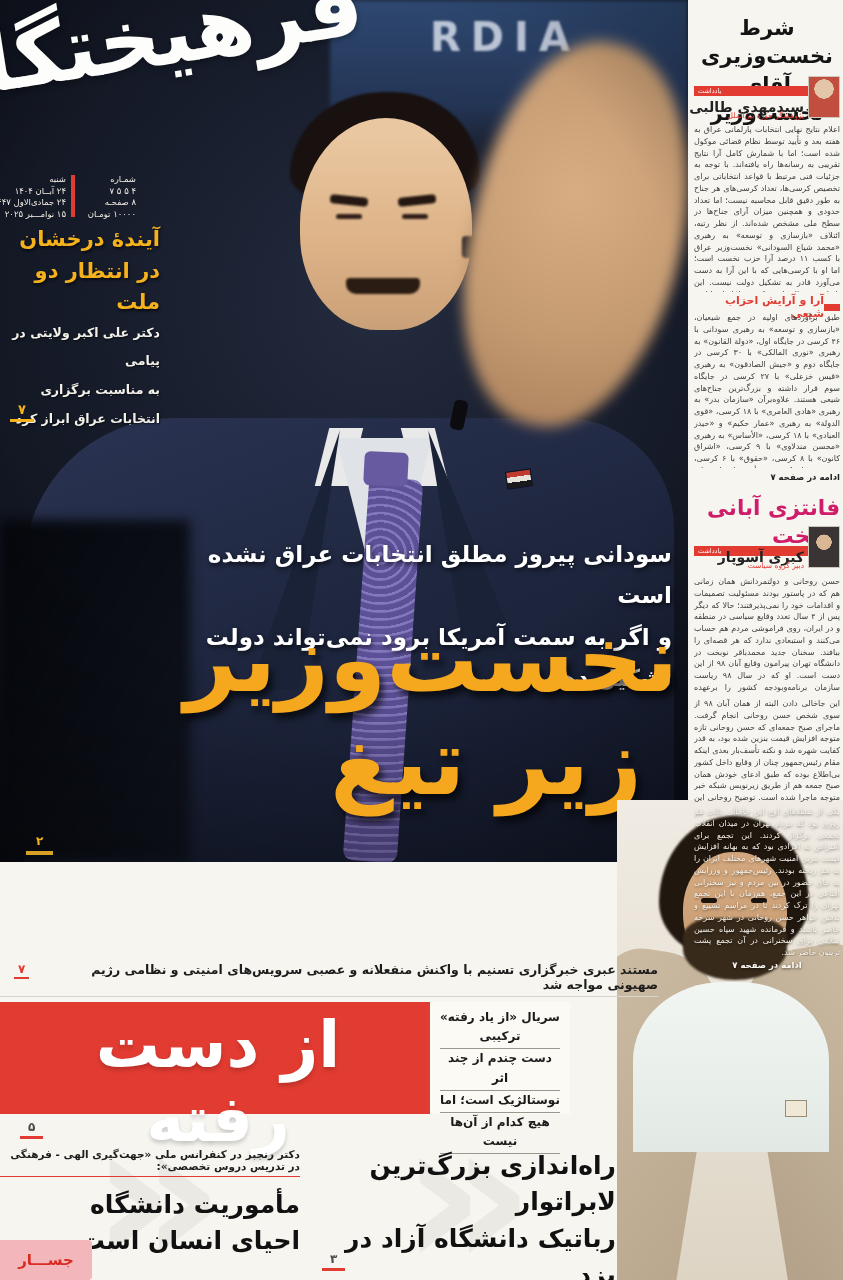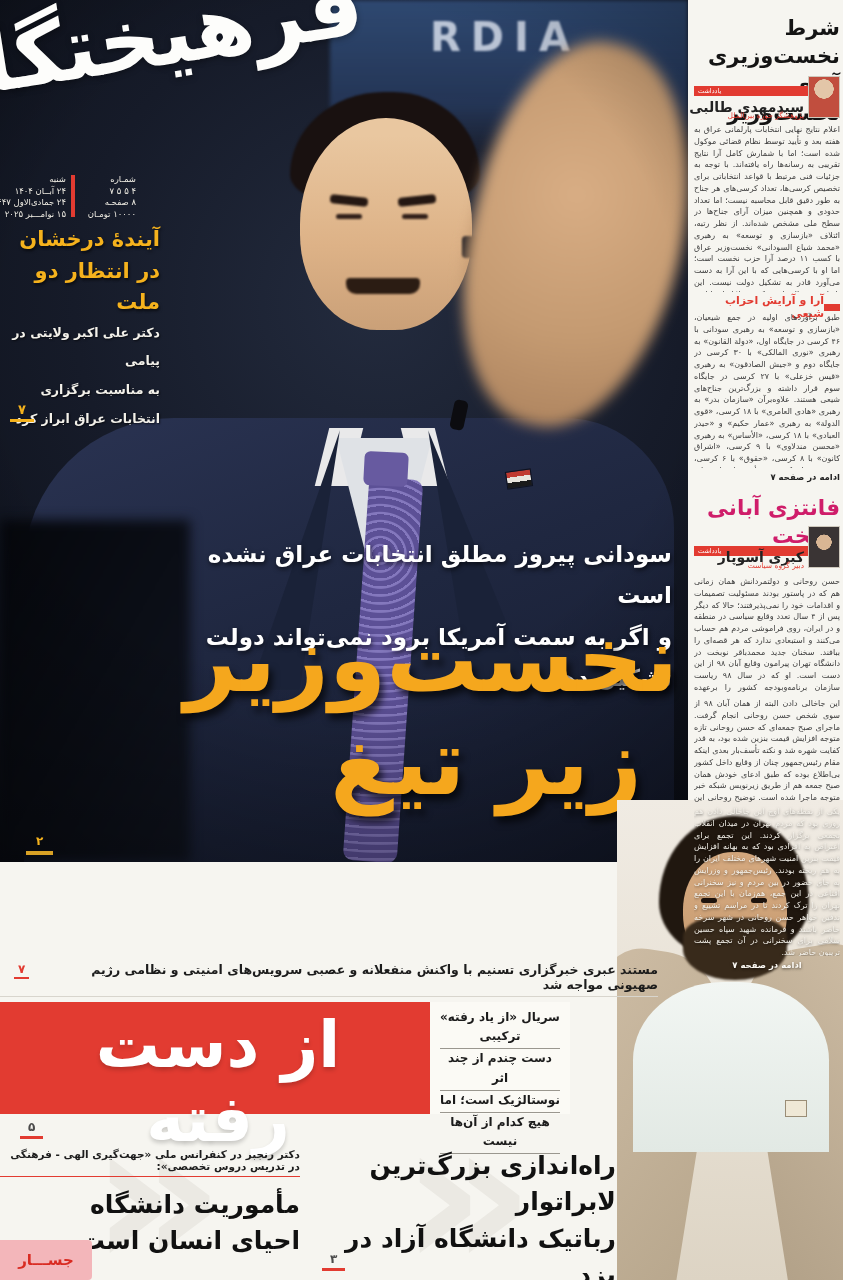--- a/index.html
+++ b/index.html
@@ -184,21 +184,21 @@
     <div class="abs ac-hair"></div>
     <div class="abs ac-face"></div>
     <div class="abs ac-beard"></div>
     <div class="abs ac-eye-l"></div>
     <div class="abs ac-eye-r"></div>
     <div class="abs ac-pocket"></div>
   </div>
 
   <div class="abs rcol">
 
-    <div class="rc a-head" style="top:14px;">
+    <div class="rc a-head" style="top:14px;text-align:center;">
       <div>شرط نخست‌وزیری</div>
       <div>آقای نخست‌وزیر</div>
     </div>
     <div class="rc tagbar" style="top:86px;">
       <span class="tag">یادداشت</span>
     </div>
     <div class="avatar avatar-m" style="top:76px;left:810px;"></div>
     <div class="rc byline-name" style="top:99px;">سیدمهدی طالبی</div>
     <div class="rc byline-role" style="top:111px;">پژوهشگر حوزه بین‌الملل</div>
     <div class="rc body-txt" style="top:124px;height:168px;">اعلام نتایج نهایی انتخابات پارلمانی عراق به هفته بعد و تأیید توسط نظام قضائی موکول شده است؛ اما با شمارش کامل آرا نتایج تقریبی به رسانه‌ها راه یافته‌اند. با توجه به جزئیات فنی مرتبط با قواعد انتخاباتی برای تخصیص کرسی‌ها، تعداد کرسی‌های هر جناح به طور دقیق قابل محاسبه نیست؛ اما تعداد حدودی و همچنین میزان آرای جناح‌ها در سطح ملی مشخص شده‌اند. از نظر رتبه، ائتلاف «بازسازی و توسعه» به رهبری «محمد شیاع السودانی» نخست‌وزیر عراق با کسب ۱۱ درصد آرا حزب نخست است؛ اما او با کرسی‌هایی که با این آرا به دست می‌آورد قادر به تشکیل دولت نیست. این ناتوانی در حالی است که به دلایل انتخاباتی، سودانی عملاً ۱۴ درصد کرسی‌های پارلمان را به دست خواهد آورد؛ اما این میزان نیز فاصله زیادی با ۵۰ درصد کرسی برای تشکیل دولت به‌تنهایی دارد. آنچه در این خصوص اهمیت دارد کسب اکثریت کرسی‌ها در بیت شیعی است؛ زیرا نخست‌وزیر از توافق جریان‌های شیعه با یکدیگر بیرون می‌آید.</div>

